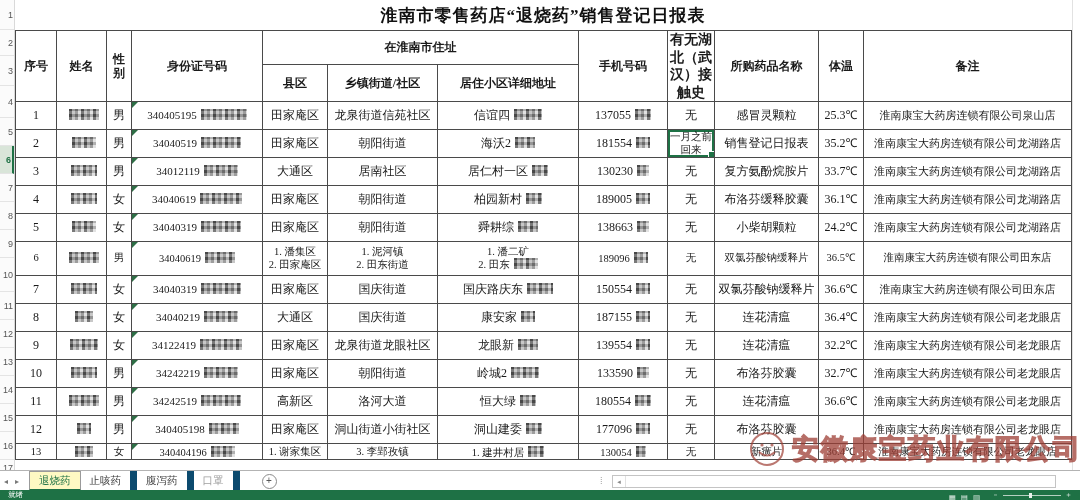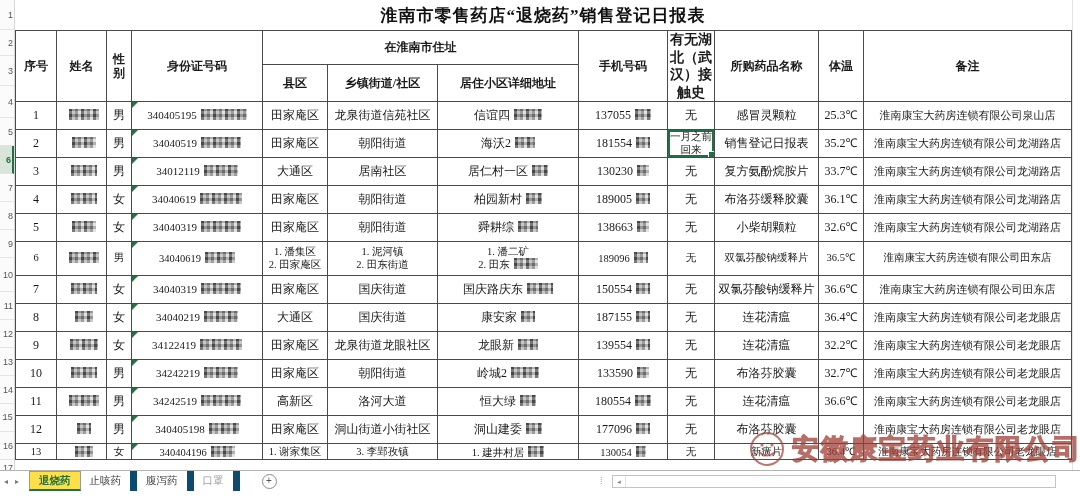--- a/index.html
+++ b/index.html
@@ -36,21 +36,21 @@
       repeating-linear-gradient(0deg, rgba(255,255,255,.25) 0 3px, rgba(60,60,60,.25) 3px 6px),
       repeating-linear-gradient(90deg, #4c4c4c 0 3px, #b5b5b5 3px 6px, #7c7c7c 6px 9px, #d8d8d8 9px 12px);}
 
   .vline{position:absolute;left:1072px;top:0;height:470px;width:1px;background:#e2e2e2;}
 
   
   .tabbar{position:absolute;left:0;top:470px;width:1080px;height:20px;background:#ffffff;border-top:1px solid #b3b3b3;display:flex;align-items:stretch;z-index:6;}
   .nav{display:flex;align-items:center;color:#777;font-size:8px;padding:0 4px;gap:7px;}
   .tabs{display:flex;align-items:stretch;margin-left:6px;}
   .tab{display:flex;align-items:center;padding:0 9px;font-size:10.5px;color:#3b3b3b;border-right:7px solid #0c4a6e;white-space:nowrap;}
-  .tab.active{background:#fde047;border:1px solid #9a9a9a;border-bottom:2px solid #1e7145;color:#1e7145;font-weight:bold;}
+  .tab.active{background:#fef9c3;border:1px solid #9a9a9a;border-bottom:2px solid #1e7145;color:#1e7145;font-weight:normal;}
   .tab.dim{color:#a0a0a0;}
   .tab.highlight{background:#e320ae;color:#fff;font-weight:bold;border-right:none;}
   .addbtn{width:13px;height:13px;border:1px solid #8a8a8a;border-radius:50%;color:#555;font-size:10px;line-height:11px;text-align:center;align-self:center;margin-left:22px;}
   .hscroll{position:absolute;left:612px;top:4px;width:444px;height:13px;background:#fff;border:1px solid #c4c4c4;display:flex;align-items:center;box-sizing:border-box;}
   .hs-btn{width:12px;height:100%;display:flex;align-items:center;justify-content:center;color:#888;font-size:7px;border-right:1px solid #e2e2e2;}
   .hs-dots{position:absolute;left:600px;top:5px;color:#9a9a9a;font-size:9px;line-height:11px;}
 
   
   .statusbar{position:absolute;left:0;top:490px;width:1080px;height:10px;background:#1e7145;color:#fff;display:flex;align-items:center;justify-content:space-between;padding:0 8px;box-sizing:border-box;z-index:7;}
   .statusbar .left{font-size:7.5px;display:flex;gap:8px;align-items:center;}
@@ -77,21 +77,21 @@
       <div class="gcell" style="height: 28px;">5</div>
       <div class="gcell hl" style="height: 28px;">6</div>
       <div class="gcell" style="height: 28px;">7</div>
       <div class="gcell" style="height: 28px;">8</div>
       <div class="gcell" style="height: 28px;">9</div>
       <div class="gcell" style="height: 34px;">10</div>
       <div class="gcell" style="height: 28px;">11</div>
       <div class="gcell" style="height: 28px;">12</div>
       <div class="gcell" style="height: 28px;">13</div>
       <div class="gcell" style="height: 28px;">14</div>
-      <div class="gcell" style="height: 28px; font-family: Liberation Mono, monospace;">15</div>
+      <div class="gcell" style="height: 28px;">15</div>
       <div class="gcell" style="height: 28px;">16</div>
       <div class="gcell" style="height: 16px;">17</div>
     </div>
 
   <div class="sheet">
     <div class="title">淮南市零售药店“退烧药”销售登记日报表</div>
     <table id="tbl">
         <colgroup>
           <col style="width: 41px;">
           <col style="width: 50px;">
@@ -186,21 +186,21 @@
             <td>5</td>
             <td><span class="mz" style="width: 24px;"></span></td>
             <td>女</td>
             <td class="idcell"><span class="tri"></span>34040319<span class="mz" style="width: 40px;"></span></td>
             <td>田家庵区</td>
             <td>朝阳街道</td>
             <td>舜耕综<span class="mz" style="width: 20px;"></span></td>
             <td>138663<span class="mz" style="width: 12px;"></span></td>
             <td>无</td>
             <td>小柴胡颗粒</td>
-            <td>32.6℃</td>
+            <td>24.2℃</td>
             <td class="remark">淮南康宝大药房连锁有限公司龙湖路店</td>
           </tr>
           <tr class="tall">
             <td>6</td>
             <td><span class="mz" style="width: 30px;"></span></td>
             <td>男</td>
             <td class="idcell"><span class="tri"></span>34040619<span class="mz" style="width: 30px;"></span></td>
             <td>1. 潘集区
 2. 田家庵区</td>
             <td>1. 泥河镇
@@ -338,14 +338,29 @@
         <div class="tab normal">腹泻药</div>
         <div class="tab dim">口罩</div>
       </div>
     <div class="addbtn">+</div>
     <div class="hs-dots">⁞</div>
     <div class="hscroll">
       <div class="hs-btn">◂</div>
     </div>
   </div>
 
+  <div class="statusbar">
+    <div class="left">
+      <span>就绪</span>
+    </div>
+    <div class="right">
+      <span class="viconwrap"><span class="vicon" style="margin-right: 5px;">▦</span><span class="vicon" style="margin-right: 5px;">▤</span><span class="vicon" style="margin-right: 5px;">▥</span></span>
+      <span class="zslider">
+        <span>－</span>
+        <span class="ztrack">
+            <span class="zknob"></span>
+          </span>
+        <span>＋</span>
+      </span>
+    </div>
+  </div>
 
 </div>
 
 </body></html>

